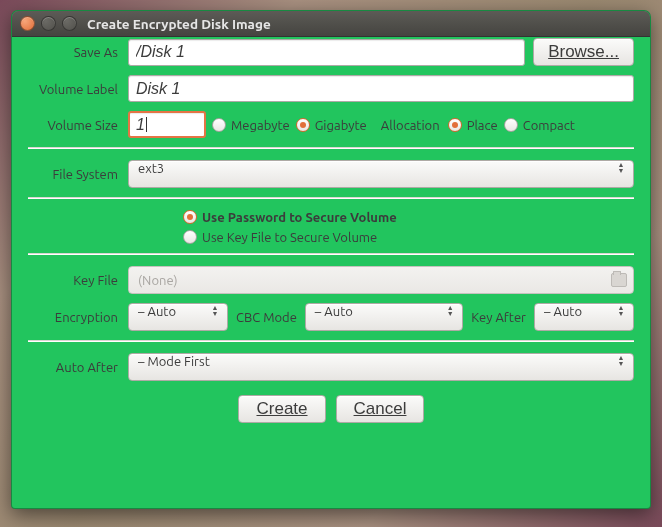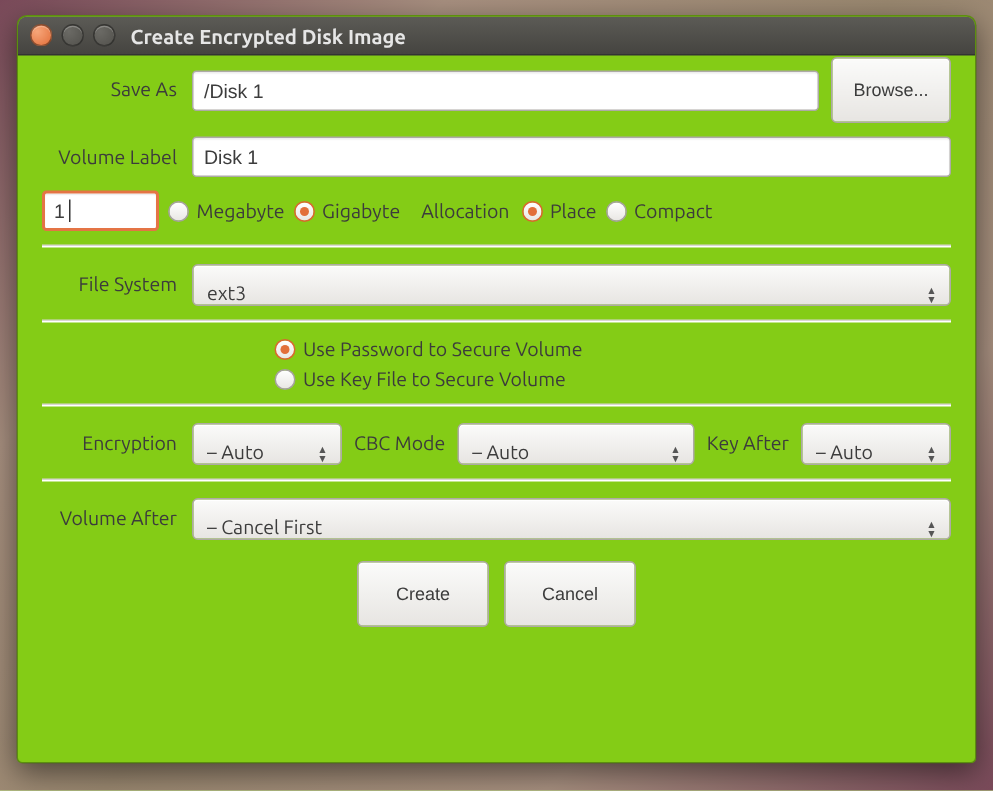--- a/index.html
+++ b/index.html
@@ -13,21 +13,21 @@
     font-size: 13px;
     color: #3c3c3c;
     overflow: hidden;
   }
   .window {
     position: absolute;
     left: 11px;
     top: 10px;
     width: 640px;
     height: 499px;
-    background: #84cc16;
+    background: #22c55e;
     border-radius: 7px 7px 4px 4px;
     box-shadow: 0 6px 20px rgba(0,0,0,0.5);
     overflow: hidden;
     border: 1px solid rgba(0,0,0,0.3);
   }
   .titlebar {
     height: 26px;
     background: linear-gradient(to bottom, #5c5b56 0%, #454440 100%);
     border-bottom: 1px solid #333;
     display: flex;
@@ -49,44 +49,46 @@
   .content { padding: 1px 16px 10px 16px; }
   .row { display: flex; align-items: center; margin-bottom: 9px; }
   .lbl { width: 100px; text-align: right; padding-right: 10px; color: #3c3c3c; }
   .lbl-sm { padding: 0 8px; color: #3c3c3c; }
   input[type=text] {
     height: 27px;
     border: 1px solid #adaaa6;
     border-radius: 3px;
     padding: 0 7px;
     background: #ffffff;
-    font-size: 13px;
+    font-size: 16px;
     color: #3c3c3c;
     box-shadow: inset 0 1px 1px rgba(0,0,0,0.08);
     outline: none;
+    font-style: italic;
   }
   input[type=text].focused { border: 2px solid #e47445; padding: 0 6px; height: 27px; }
   .btn {
-    height: 44px;
+    height: 28px;
     border: 1px solid #aeaaa5;
     border-radius: 4px;
     background: linear-gradient(to bottom, #fbfbfa, #e7e5e2);
     padding: 0 14px;
-    font-size: 12px;
+    font-size: 17px;
     color: #3c3c3c;
     cursor: pointer;
     box-shadow: inset 0 1px 0 #fff;
+    text-decoration: underline;
   }
   .combo {
     height: 28px;
     border: 1px solid #aeaaa5;
     border-radius: 4px;
     background: linear-gradient(to bottom, #fbfbfa, #e7e5e2);
     display: flex;
-    align-items: flex-end;
+    align-items: flex-start;
     padding: 0 6px 0 9px;
     color: #3c3c3c;
     box-shadow: inset 0 1px 0 #fff;
     cursor: pointer;
     gap: 24px;
   }
   .combo .txt { flex: 1; text-align: left; }
   .combo .arrows {
     width: 12px;
     display: flex; flex-direction: column; align-items: center;
@@ -156,20 +158,21 @@
       <div style="width:8px"></div>
       <button class="btn">Browse...</button>
     </div>
 
     <div class="row">
       <div class="lbl">Volume Label</div>
       <input type="text" style="flex: 1 1 0%;" value="Disk 1">
     </div>
 
     <div class="row">
+      <div class="lbl">Volume Size</div>
       <div style="position:relative">
         <input type="text" class="focused" style="width: 78px;" value="1">
         <div class="caret" style="left:18px; top:6px;"></div>
       </div>
       <div style="width:6px"></div>
       <label class="radio">
           <span class="dot"></span>
           <span>Megabyte</span>
         </label>
       <label class="radio selected">
@@ -195,35 +198,42 @@
         <span class="txt">ext3</span>
         <span class="arrows">
             <span>▲</span>
             <span>▼</span>
           </span>
       </div>
     </div>
 
     <div class="hr"></div>
 
-    <div class="row" style="justify-content:flex-start; padding-left:155px; margin-bottom:6px;">
+    <div class="row" style="justify-content:flex-start; padding-left:155px; margin-bottom:6px;font-weight:bold;">
       <label class="radio selected">
           <span class="dot"></span>
           <span>Use Password to Secure Volume</span>
         </label>
     </div>
     <div class="row" style="justify-content:flex-start; padding-left:155px;">
       <label class="radio">
           <span class="dot"></span>
           <span>Use Key File to Secure Volume</span>
         </label>
     </div>
 
     <div class="hr"></div>
 
+    <div class="row">
+      <div class="lbl">Key File</div>
+      <div class="file-chooser" style="flex:1">
+        <span class="txt">(None)</span>
+        <span class="file-icon"></span>
+      </div>
+    </div>
 
     <div class="row">
       <div class="lbl">Encryption</div>
       <div class="combo" style="width:100px">
         <span class="txt">– Auto</span>
         <span class="arrows">
             <span>▲</span>
             <span>▼</span>
           </span>
       </div>
@@ -241,23 +251,23 @@
         <span class="arrows">
             <span>▲</span>
             <span>▼</span>
           </span>
       </div>
     </div>
 
     <div class="hr"></div>
 
     <div class="row">
-      <div class="lbl">Volume After</div>
+      <div class="lbl">Auto After</div>
       <div class="combo" style="flex:1">
-        <span class="txt">– Cancel First</span>
+        <span class="txt">– Mode First</span>
         <span class="arrows">
             <span>▲</span>
             <span>▼</span>
           </span>
       </div>
     </div>
 
     <div class="footer">
       <button class="btn">Create</button>
       <button class="btn">Cancel</button>

